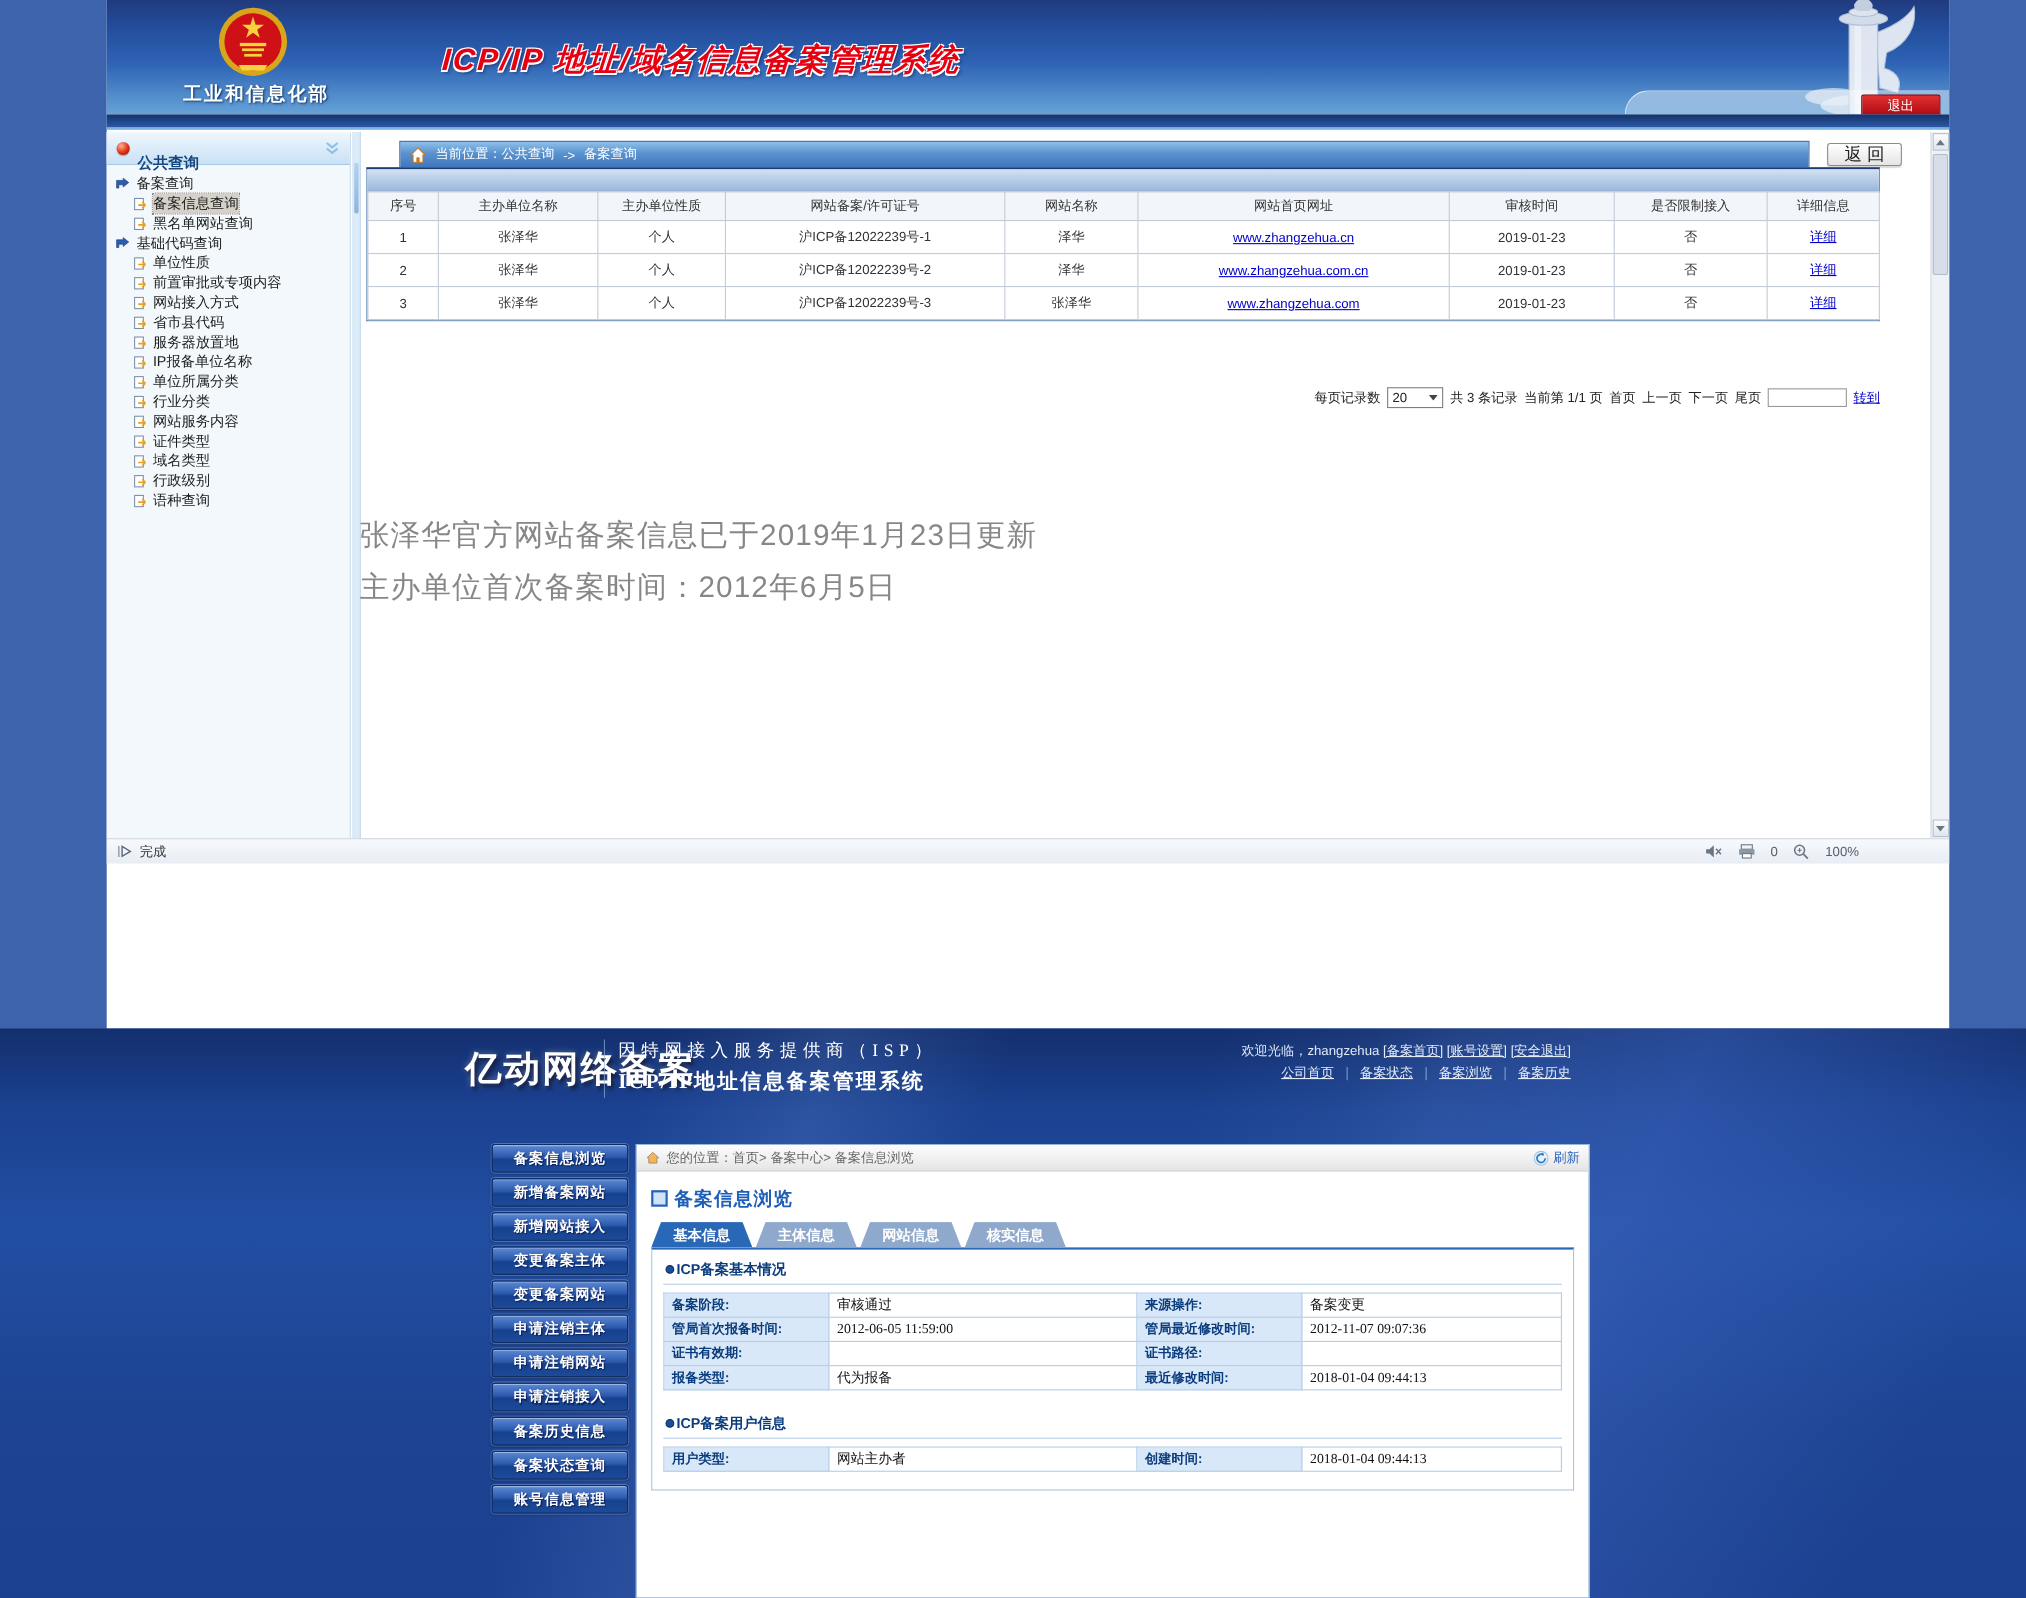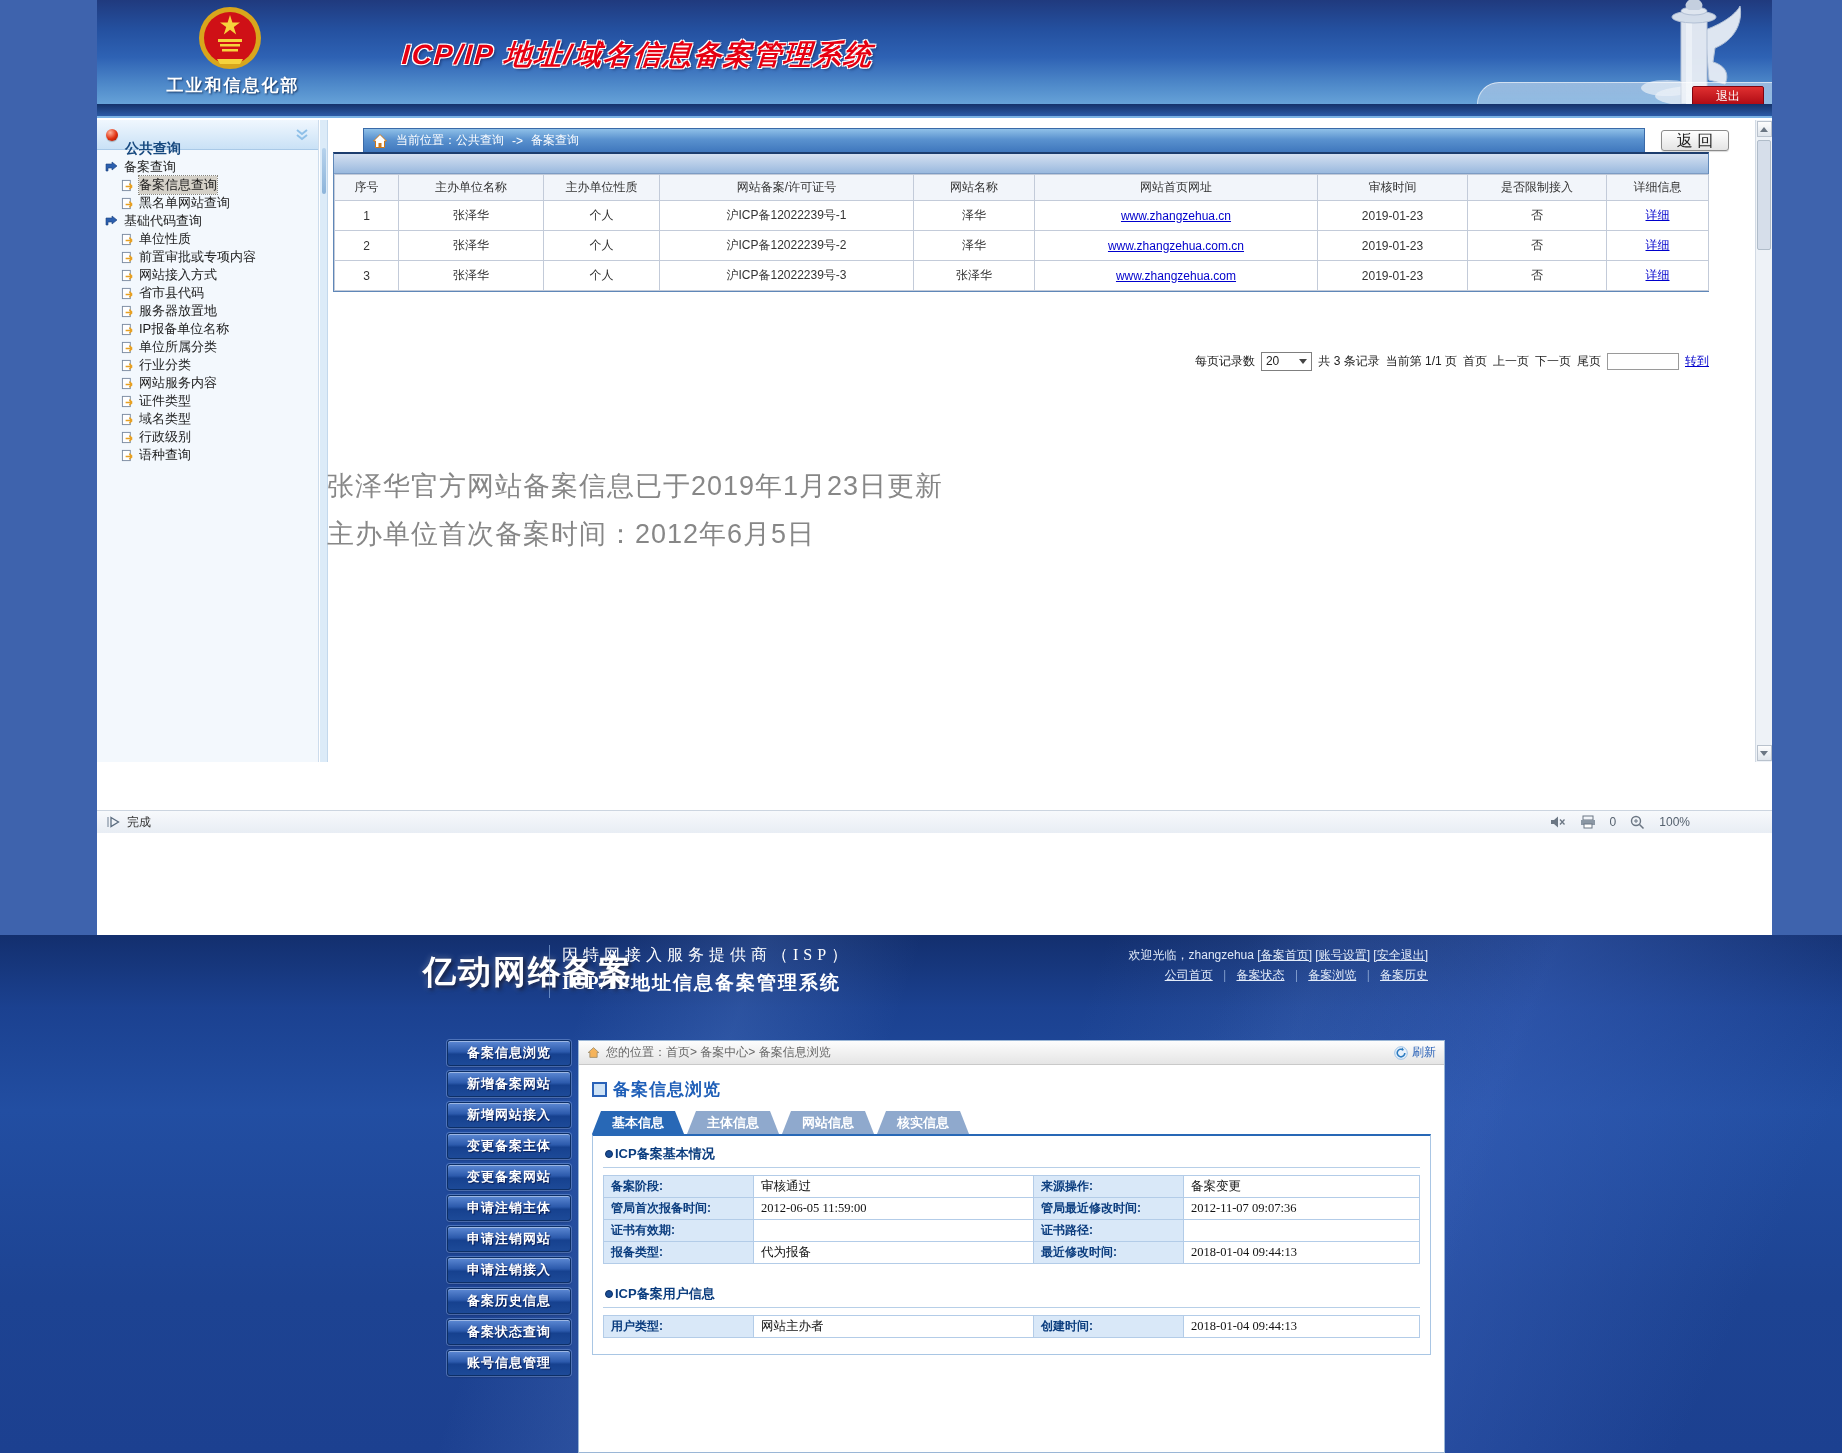--- a/index.html
+++ b/index.html
@@ -72,21 +72,21 @@
     padding:1px 4px 2px; min-width:42px; cursor:pointer; }
   .caret { width:0; height:0; border-left:4px solid transparent; border-right:4px solid transparent; border-top:5px solid #444; }
   .goto-input { width:72px; height:17px; border:1px solid #9a9a9a; background:#fff; font-size:12px; padding:0 3px; }
 
   
   .notice { position:absolute; left:230px; color:#878787; font-size:27px; letter-spacing:1px; }
 
   
   .statusbar { position:absolute; left:0; top:762px; width:100%; height:23px;
     background:linear-gradient(180deg,#f7f9fc,#e8edf4); border-top:1px solid #ccd5e0;
-    display:flex; align-items:center; font-size:12px; color:#333; padding:0 10px;margin-top:48px; }
+    display:flex; align-items:center; font-size:12px; color:#333; padding:0 10px; }
   .sb-right { margin-left:auto; display:flex; align-items:center; gap:14px; color:#55616e; margin-right:72px; }
 
   
   .vscroll { position:absolute; left:1658px; top:120px; width:17px; height:642px; background:#eef2f7; border-left:1px solid #d2dae4; }
   .varrow { width:15px; height:16px; margin:1px auto; background:linear-gradient(180deg,#fdfdfd,#dfe5ec);
     border:1px solid #b9c2cd; display:flex; align-items:center; justify-content:center; }
   .tri-up { width:0;height:0;border-left:4px solid transparent;border-right:4px solid transparent;border-bottom:5px solid #6b7683; }
   .tri-dn { width:0;height:0;border-left:4px solid transparent;border-right:4px solid transparent;border-top:5px solid #6b7683; }
   .vthumb { position:absolute; left:1px; top:20px; width:14px; height:110px; background:#d6deea; border:1px solid #b0bcc9; border-radius:2px; }
   .varrow.bottom { position:absolute; bottom:0; left:0; right:0; }

